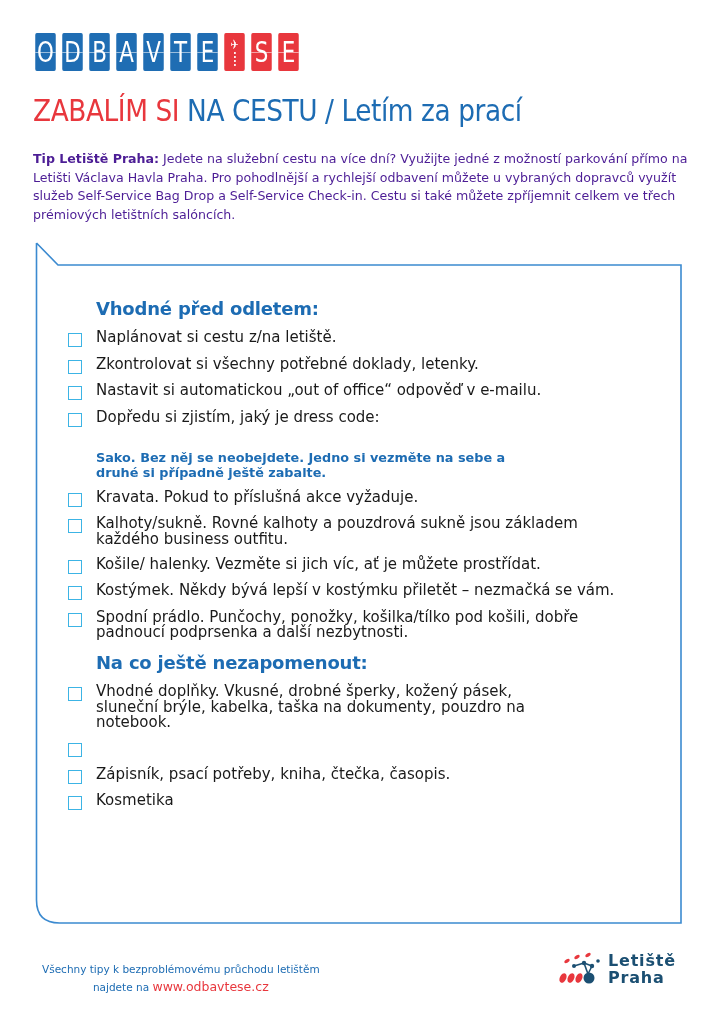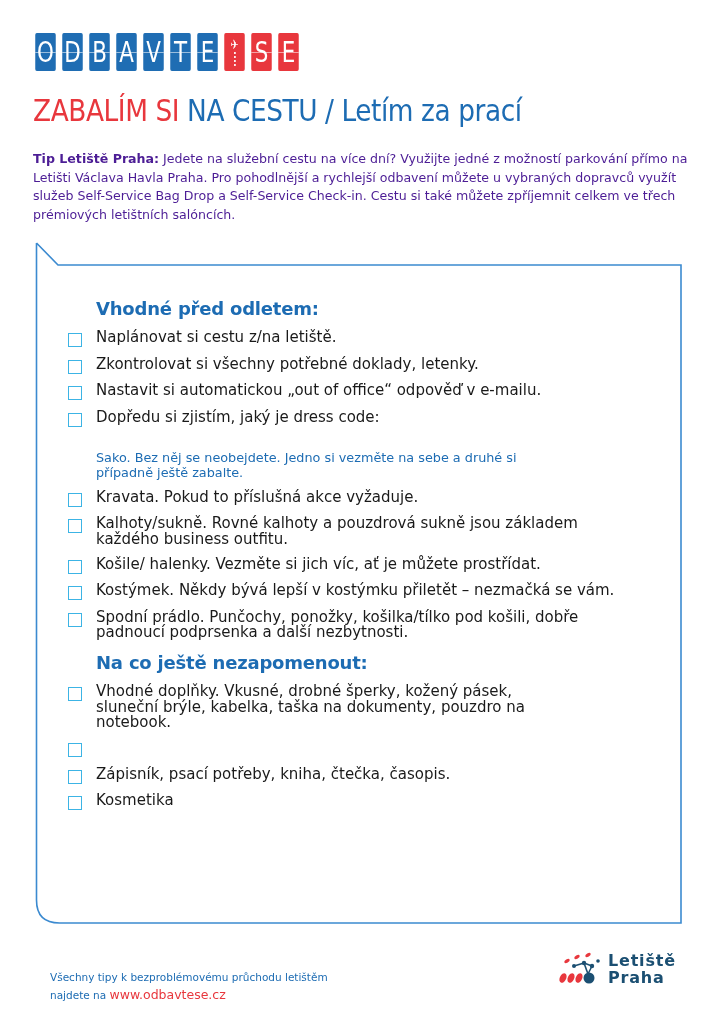--- a/index.html
+++ b/index.html
@@ -54,28 +54,28 @@
       font-size: 18px; font-weight: 700; color: #1d6cb3; letter-spacing: -0.2px;
     }
     .list { position: absolute; left: 68px; width: 570px; margin: 0; padding: 0; list-style: none; }
     .item { display: flex; align-items: flex-start; margin: 0; }
     .cb {
       flex: 0 0 auto; width: 14px; height: 14px; border: 1.5px solid #3cb4e5;
       box-sizing: border-box; margin-top: 3px; margin-right: 14px; background: #fff; cursor: pointer;
     }
     .item-text { font-size: 15px; line-height: 15.5px; color: #1a1a1a; }
     .note {
-      font-size: 12.8px; line-height: 15.5px; color: #1d6cb3; font-weight: 400;
+      font-size: 12.8px; line-height: 15.5px; color: #1d6cb3; font-weight: 700;
       padding-left: 28px; margin: 0;
     }
 
     
     .footer-text {
-      position: absolute; left: 38px; top: 957px; margin: 12px;
-      font-size: 10.5px; line-height: 17px; color: #1d6cb3;
+      position: absolute; left: 38px; top: 957px; margin: 4px;
+      font-size: 10.5px; line-height: 17px; color: #1d6cb3; text-align: center;
     }
     .footer-link { color: #e8373d; font-weight: 400; font-size: 12.5px; text-decoration: none; }
     .brand { position: absolute; left: 558px; top: 952px; width: 130px; height: 40px; }
     .brand-name {
       position: absolute; left: 50px; top: 0; margin: 0;
       font-size: 16px; line-height: 17px; font-weight: 700; color: #1b4f72; letter-spacing: 0.8px;
     }
   </style>
 </head>
 <body>

